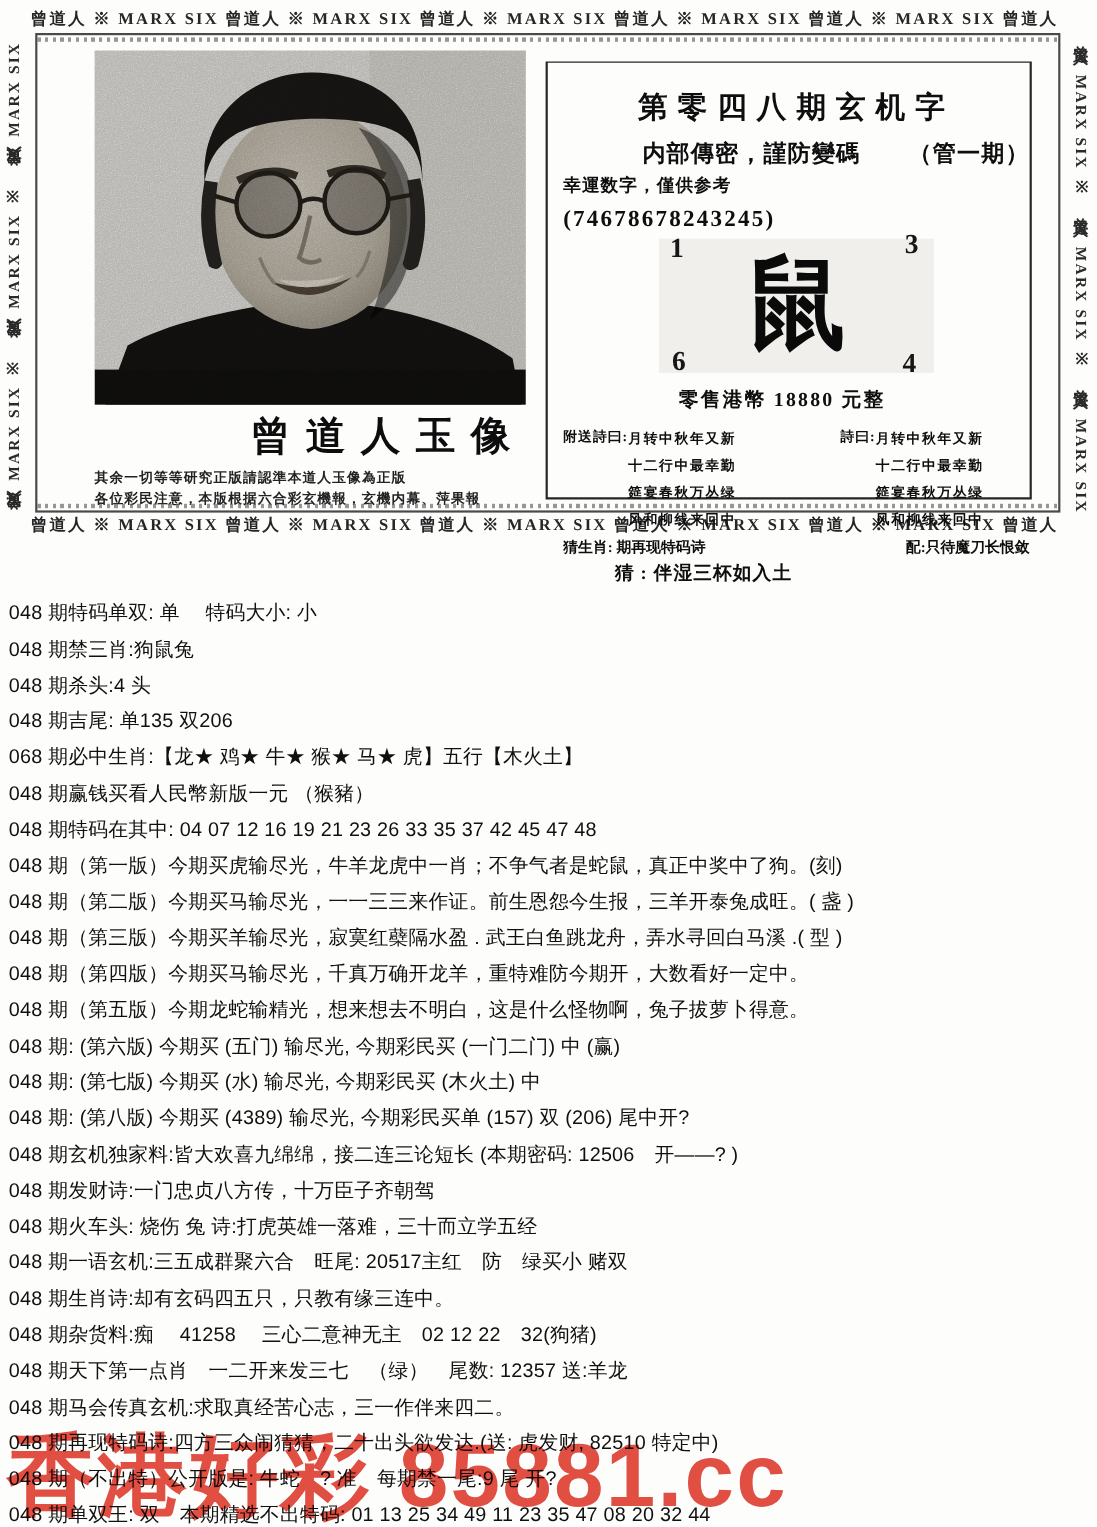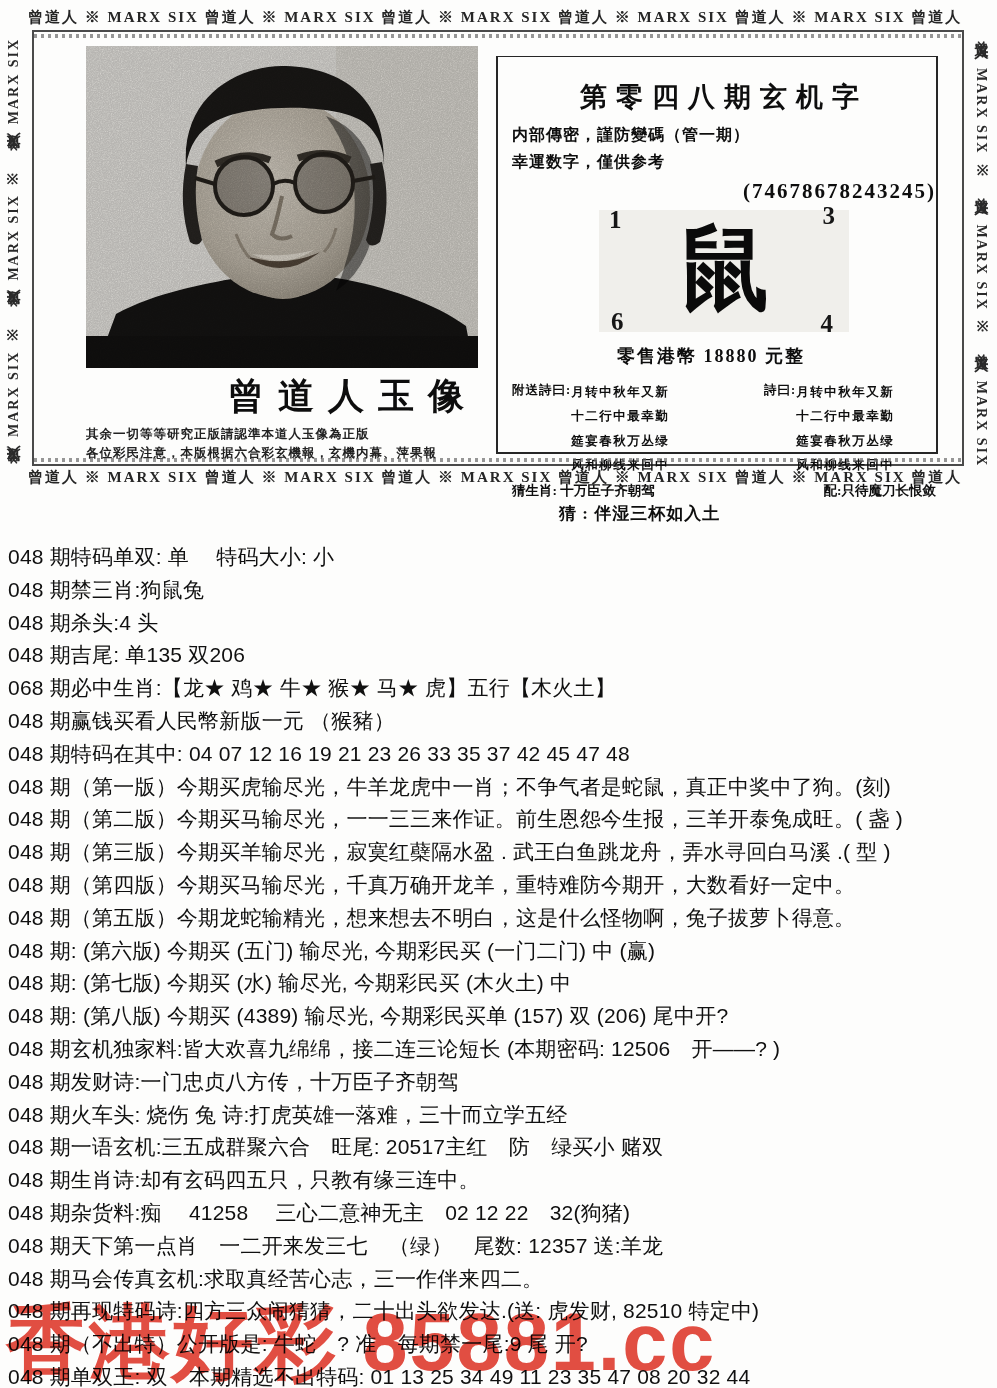--- a/index.html
+++ b/index.html
@@ -48,23 +48,23 @@
   
   .mystery-panel{
     position:absolute;left:462px;top:24px;width:442px;height:398px;
     border:2px solid #262626;border-top-width:1px;padding:6px 0 0 14px;
     box-sizing:border-box;font-family:"Liberation Serif",serif;color:#0e0e0e;
   }
   .mp-title{
     text-align:center;font-size:27px;font-weight:bold;letter-spacing:9px;
     margin-top:16px;
   }
-  .mp-row{display:flex;justify-content:flex-start;font-size:16px;font-weight:bold;margin-top:10px;letter-spacing:1px;}
+  .mp-row{display:flex;justify-content:flex-end;font-size:21px;font-weight:bold;margin-top:10px;letter-spacing:1px;gap:44px;}
   .mp-line2{font-size:16px;font-weight:bold;margin-top:6px;letter-spacing:1px;}
-  .mp-lucky{text-align:right;font-size:21px;font-weight:bold;letter-spacing:2px;margin-top:6px;}
+  .mp-lucky{text-align:left;font-size:21px;font-weight:bold;letter-spacing:2px;margin-top:6px;}
   .mp-zodiac{
     position:relative;width:250px;height:122px;margin:6px auto 0 auto;background:#f0efeb;
   }
   .mp-zchar{
     position:absolute;left:50%;top:50%;transform:translate(-50%,-52%);
     font-size:92px;font-weight:bold;line-height:1;color:#0a0a0a;
   }
   .mp-corner{position:absolute;font-size:25px;font-weight:bold;color:#161616;}
   .mp-c1{left:10px;top:-4px;}
   .mp-c3{right:14px;top:-8px;}
@@ -74,21 +74,21 @@
   .mp-poems{display:flex;margin-top:12px;font-size:12.5px;font-weight:bold;}
   .mp-poem-left{display:flex;width:57%;}
   .mp-poem-right{display:flex;width:43%;margin-left:24px;}
   .mp-poem-label{white-space:nowrap;margin-top:2px;letter-spacing:1px;}
   .mp-poem-lines div{line-height:1.95;letter-spacing:1.5px;white-space:nowrap;}
   .mp-guess-row{display:flex;justify-content:space-between;font-size:13.5px;font-weight:bold;margin-top:4px;}
   .mp-guess2{font-size:17px;font-weight:bold;margin-top:2px;margin-left:47px;letter-spacing:1px;}
   
   .body-lines{position:absolute;left:8px;top:541px;width:986px;}
   .body-line{
-    font-size:21px;line-height:32.8px;white-space:nowrap;color:#101010;
+    font-size:18px;line-height:32.8px;white-space:nowrap;color:#101010;
     font-weight:500;letter-spacing:0.2px;
   }
   
   .watermark{
     position:absolute;left:6px;top:1302px;width:990px;white-space:nowrap;
     font-size:81px;font-weight:bold;letter-spacing:2px;line-height:1;
     mix-blend-mode:multiply;opacity:.9;
   }
 </style>
 </head>
@@ -190,21 +190,21 @@
           <span class="mp-poem-label">詩曰:</span>
           <div class="mp-poem-lines" id="poemRight">
               <div class="poem-line">月转中秋年又新</div>
               <div class="poem-line">十二行中最幸勤</div>
               <div class="poem-line">筵宴春秋万丛绿</div>
               <div class="poem-line">风和柳线来回中</div>
             </div>
         </div>
       </div>
       <div class="mp-guess-row">
-        <span>猜生肖: 十万臣子齐朝驾</span>
+        <span>猜生肖: 期再现特码诗</span>
         <span>配:只待魔刀长恨敛</span>
       </div>
       <div class="mp-guess2">猜 : 伴湿三杯如入土</div>
     </div>
   </div>
 
   <div class="body-lines" id="bodyLines">
       <div class="body-line">048 期特码单双: 单　 特码大小: 小</div>
       <div class="body-line">048 期禁三肖:狗鼠兔</div>
       <div class="body-line">048 期杀头:4 头</div>

